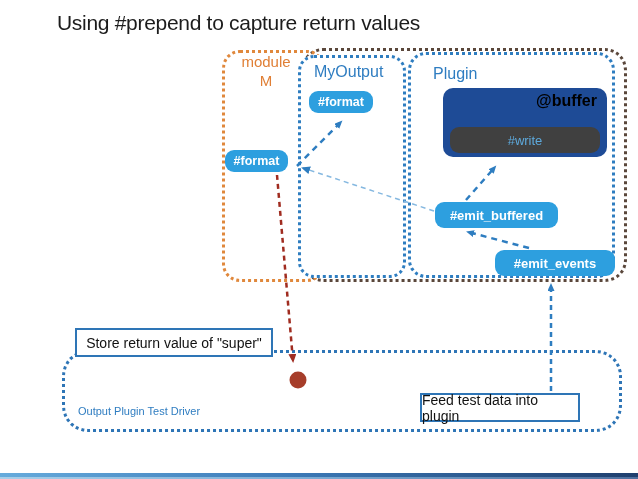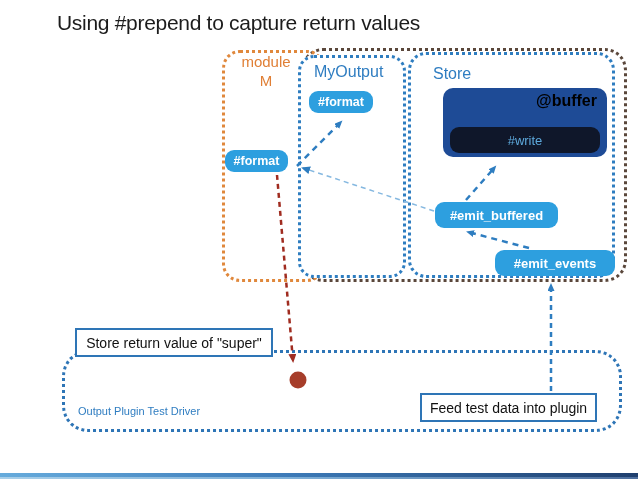--- a/index.html
+++ b/index.html
@@ -30,29 +30,29 @@
     display:flex;align-items:center;justify-content:center;
     background:#2d9fdf;color:#fff;font-weight:bold;border-radius:9px;z-index:4;
   }
   #format-m-chip{left:225px;top:150px;width:63px;height:22px;font-size:12.5px;}
   #format-myoutput-chip{left:309px;top:91px;width:64px;height:22px;font-size:12.5px;}
   #emit-buffered-chip{left:435px;top:202px;width:123px;height:26px;font-size:13px;}
   #emit-events-chip{left:495px;top:250px;width:120px;height:26px;font-size:13px;}
   
   #buffer-box{left:443px;top:88px;width:164px;height:69px;background:#1e4b96;border-radius:10px;z-index:3;}
   #buffer-label{left:443px;top:92px;width:154px;text-align:right;color:#000000;font-weight:bold;font-size:16px;z-index:4;}
-  #write-chip{left:450px;top:127px;width:150px;height:26px;background:#0f172a;border-radius:9px;
+  #write-chip{left:450px;top:127px;width:150px;height:26px;background:#404040;border-radius:9px;
     display:flex;align-items:center;justify-content:center;color:#5da9dc;font-size:13px;z-index:4;}
   
   .callout{
     background:#fff;border:2px solid #2e75b6;color:#111;font-size:14px;
     display:flex;align-items:center;justify-content:center;z-index:6;
   }
   #callout-store{left:75px;top:328px;width:198px;height:29px;}
-  #callout-feed{left:420px;top:393px;width:177px;height:29px;}
+  #callout-feed{left:420px;top:393px;width:160px;height:29px;}
   
   #connectors{position:absolute;left:0;top:0;width:638px;height:479px;z-index:5;pointer-events:none;}
   
   #footer-bar{left:0;bottom:2px;width:638px;height:4px;background:linear-gradient(to right,#66abdc,#3c7ab8 45%,#1f3f6e);z-index:10;}
   #footer-bar-light{left:0;bottom:0;width:638px;height:2px;background:linear-gradient(to right,#a8cfe9,#7fb0d8 45%,#4e6f9e);z-index:10;}
 </style>
 </head>
 <body>
 
 <div id="slide">
@@ -63,21 +63,21 @@
   <div class="abs dotted-box" id="module-box"></div>
   <div class="abs dotted-box" id="myoutput-box"></div>
   <div class="abs dotted-box" id="output-box"></div>
   <div class="abs dotted-box" id="driver-box"></div>
 
   <div class="abs" id="module-label">
     <div>module</div>
     <div>M</div>
   </div>
   <div class="abs" id="myoutput-label">MyOutput</div>
-  <div class="abs" id="output-label">Store</div>
+  <div class="abs" id="output-label">Plugin</div>
   <div class="abs" id="driver-label">Output Plugin Test Driver</div>
 
   <div class="abs chip" id="format-m-chip">#format</div>
   <div class="abs chip" id="format-myoutput-chip">#format</div>
   <div class="abs chip" id="emit-buffered-chip">#emit_buffered</div>
   <div class="abs chip" id="emit-events-chip">#emit_events</div>
 
   <div class="abs" id="buffer-box"></div>
   <div class="abs" id="buffer-label">@buffer</div>
   <div class="abs" id="write-chip">#write</div>

